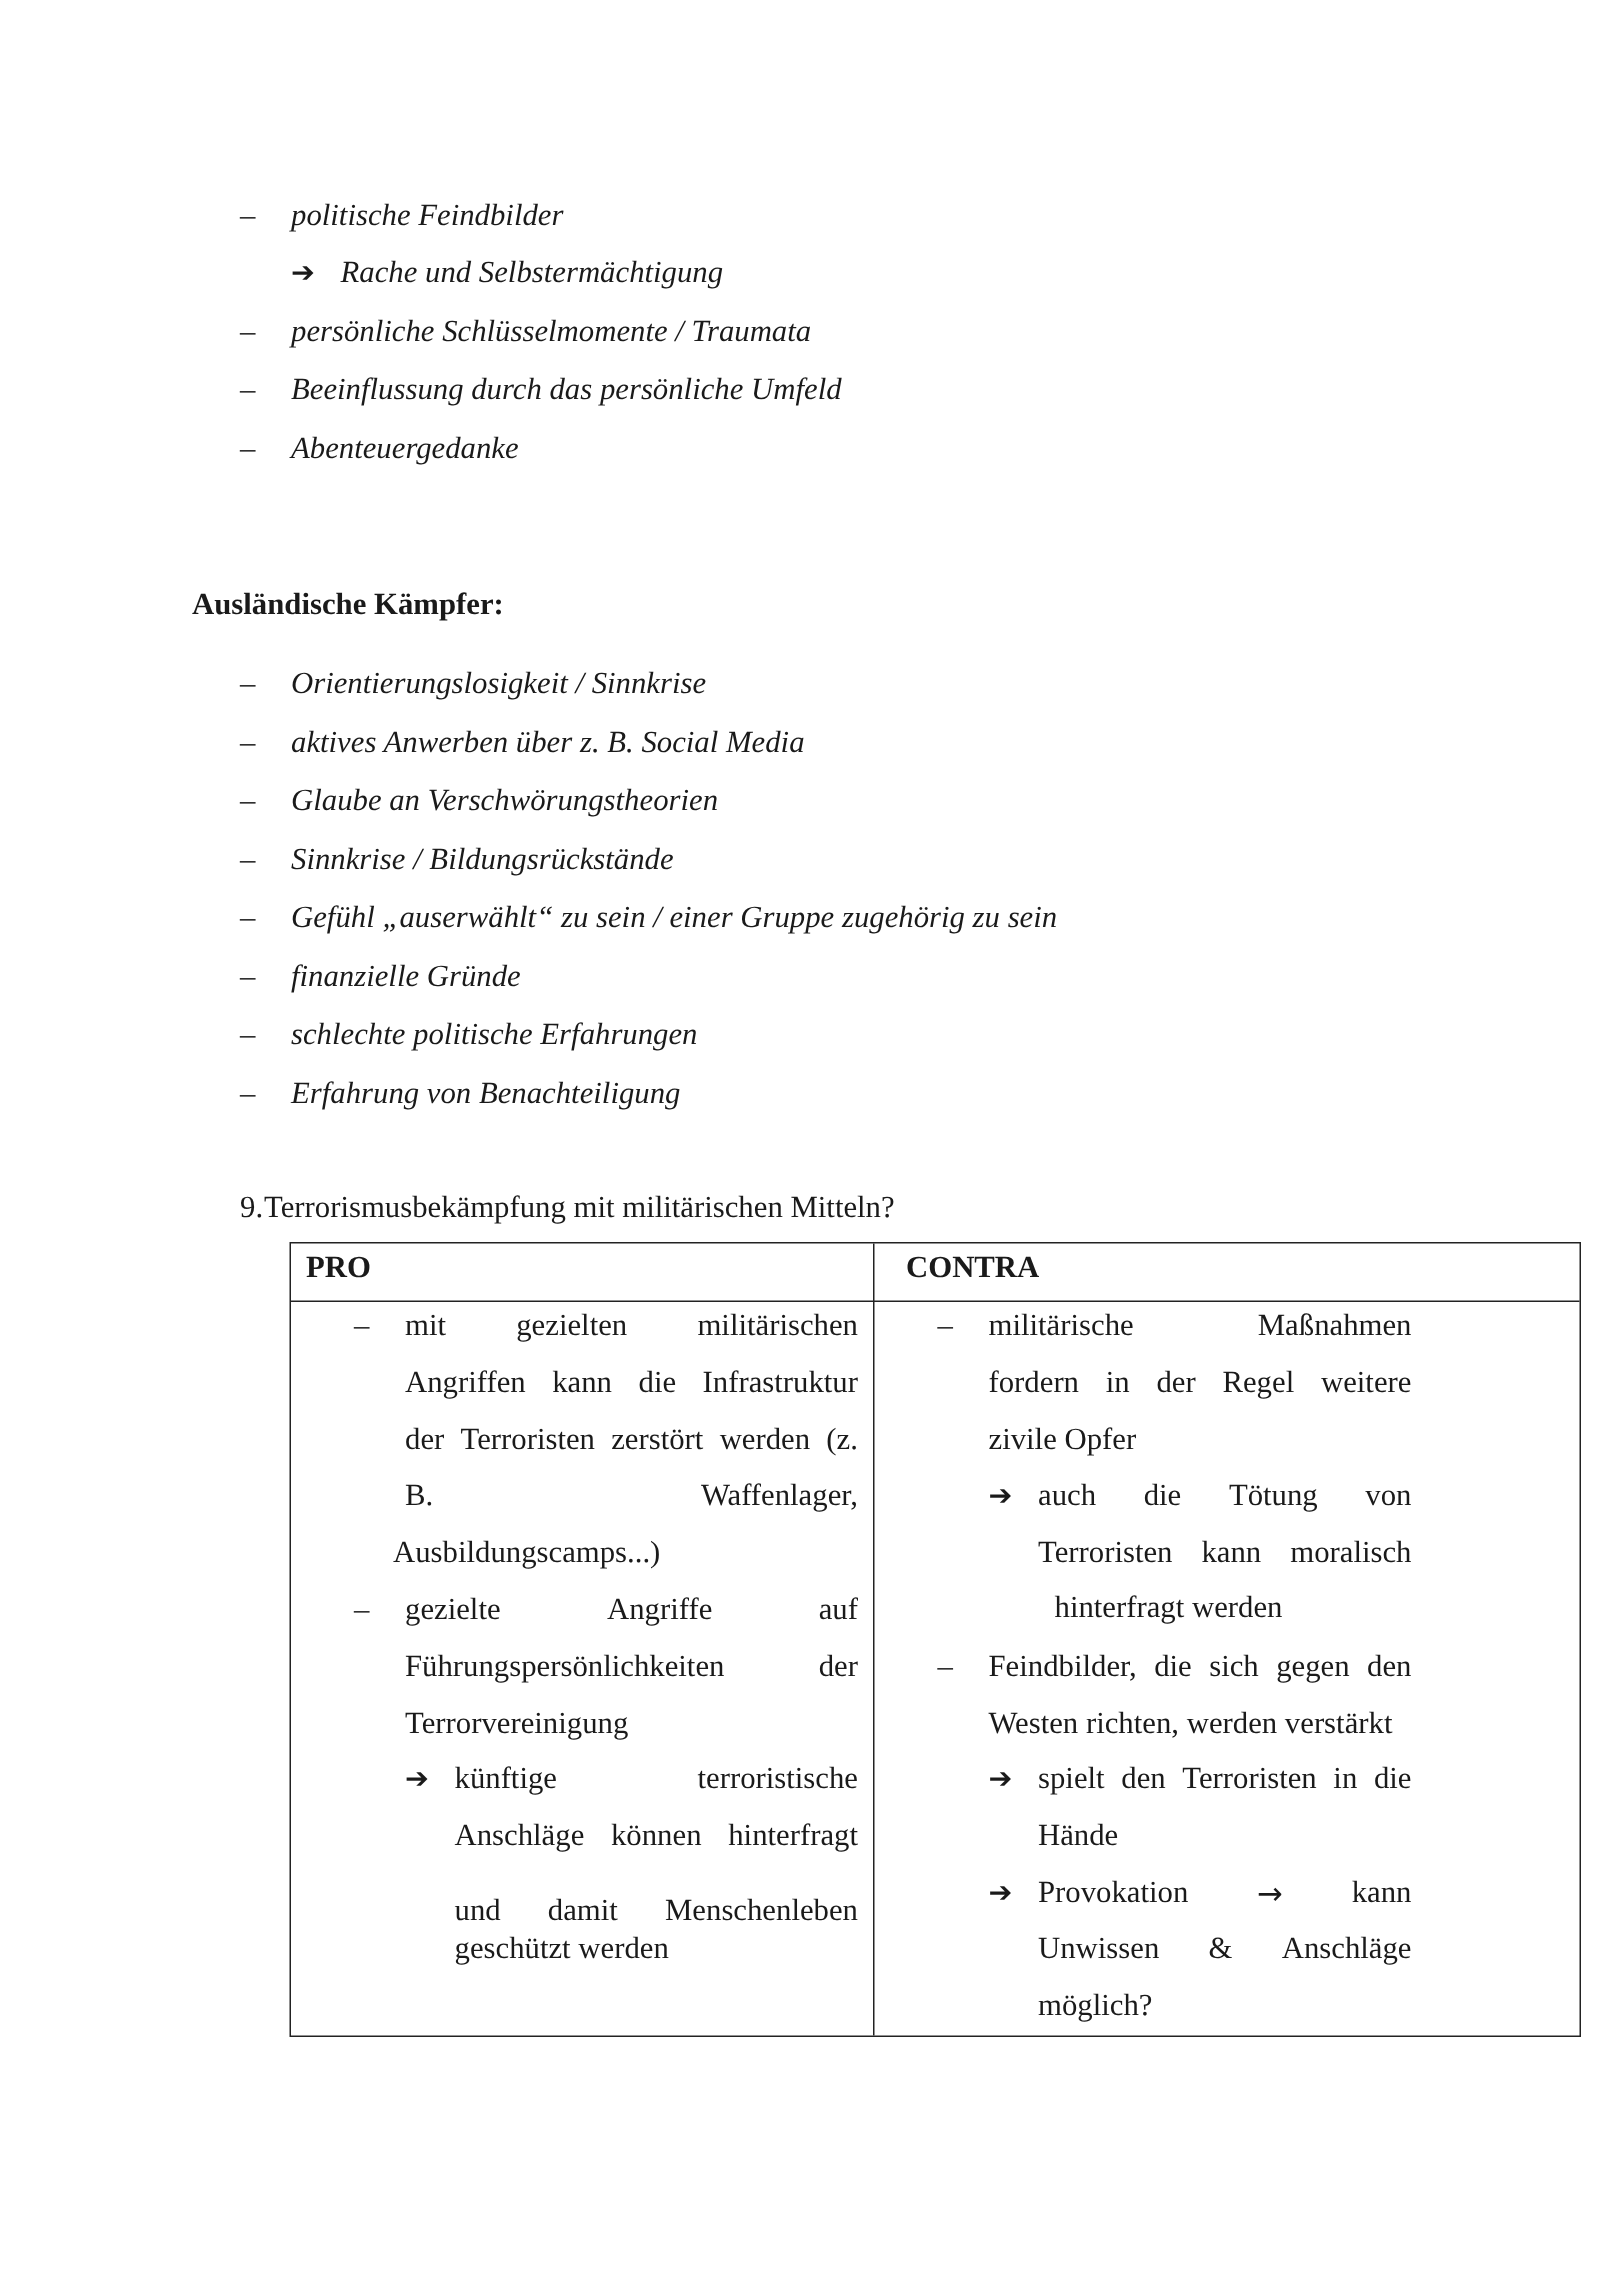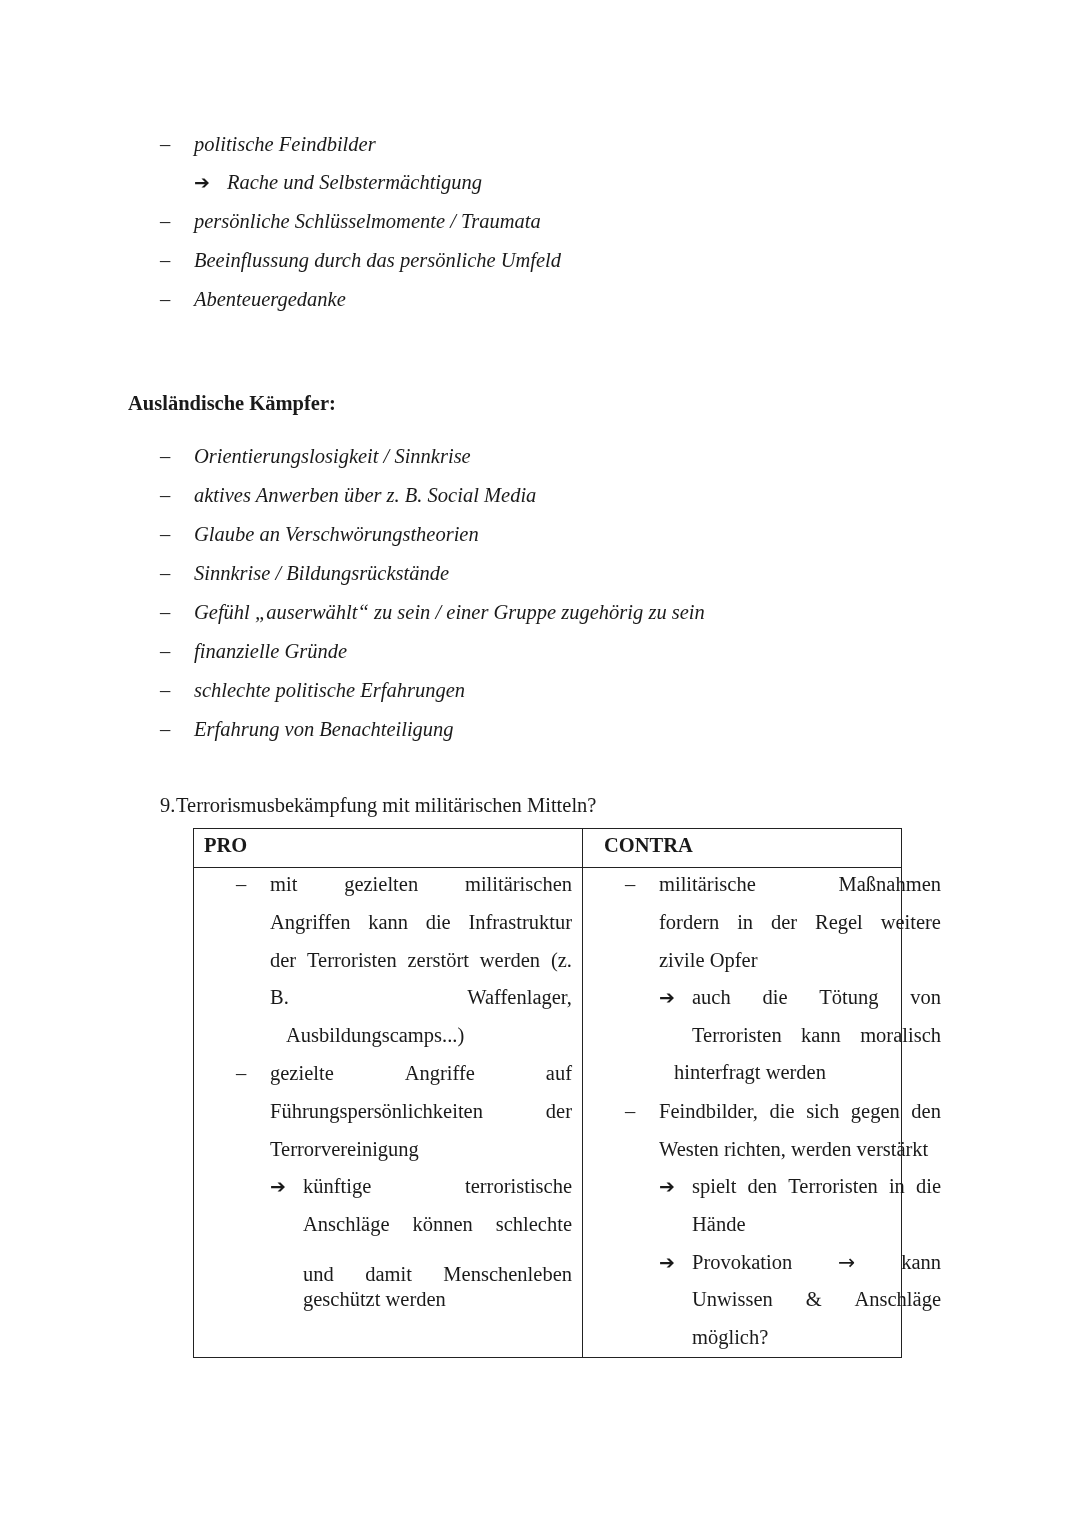--- a/index.html
+++ b/index.html
@@ -8,21 +8,21 @@
     font-family: "Liberation Serif", "DejaVu Serif", serif;
     color: #1a1a1a; font-size: 20.5px;
   }
   .line { position: absolute; white-space: nowrap; line-height: 24px; font-style: italic; }
   .dash { position: absolute; left: 160px; line-height: 24px; }
   .arrow { font-family: "DejaVu Sans", sans-serif; font-weight: bold; font-size: 19px; }
   .heading { position: absolute; left: 128px; top: 391px; font-weight: bold; line-height: 24px; }
   .qnum { position: absolute; left: 160px; top: 793px; line-height: 24px; }
   .qtitle { position: absolute; left: 176px; top: 793px; line-height: 24px; text-underline-offset: 3px; }
   .table {
-    position: absolute; left: 193px; top: 828px; width: 709px; height: 530px;
+    position: absolute; left: 193px; top: 828px; width: 861px; height: 530px;
     border: 1.5px solid #222; box-sizing: border-box;
   }
   .vline { position: absolute; left: 388px; top: 0; bottom: 0; border-left: 1.5px solid #222; }
   .hline { position: absolute; left: 0; right: 0; top: 38px; border-top: 1.5px solid #222; }
   .th { position: absolute; top: 4px; font-weight: bold; line-height: 24px; }
   .cell-line { position: absolute; white-space: nowrap; line-height: 24px; }
   .just { display: flex; justify-content: space-between; }
   .cdash { position: absolute; line-height: 24px; }
 </style>
 </head>
@@ -92,21 +92,21 @@
         <span>der</span>
         <span>Terroristen</span>
         <span>zerstört</span>
         <span>werden</span>
         <span>(z.</span>
       </div>
     <div class="cell-line just" style="left:76px; width:302px; top:156px">
         <span>B.</span>
         <span>Waffenlager,</span>
       </div>
-    <div class="cell-line" style="left:92px; top:194px"><span>Ausbildungscamps...)</span></div>
+    <div class="cell-line" style="left:68px; top:194px"><span>Ausbildungscamps...)</span></div>
 
     <span class="cdash" style="left:42px; top:232px">–</span>
     <div class="cell-line just" style="left:76px; width:302px; top:232px">
         <span>gezielte</span>
         <span>Angriffe</span>
         <span>auf</span>
       </div>
     <div class="cell-line just" style="left:76px; width:302px; top:270px">
         <span>Führungspersönlichkeiten</span>
         <span>der</span>
@@ -114,21 +114,21 @@
     <div class="cell-line" style="left:76px; top:308px"><span>Terrorvereinigung</span></div>
 
     <span class="cdash arrow" style="left:76px; top:345px">➔</span>
     <div class="cell-line just" style="left:109px; width:269px; top:345px">
         <span>künftige</span>
         <span>terroristische</span>
       </div>
     <div class="cell-line just" style="left:109px; width:269px; top:383px">
         <span>Anschläge</span>
         <span>können</span>
-        <span>schlechte</span>
+        <span>hinterfragt</span>
       </div>
     <div class="cell-line just" style="left:109px; width:269px; top:433px">
         <span>und</span>
         <span>damit</span>
         <span>Menschenleben</span>
       </div>
     <div class="cell-line" style="left:109px; top:458px"><span>geschützt werden</span></div>
   </div>
 
   <div>
@@ -151,21 +151,21 @@
         <span>auch</span>
         <span>die</span>
         <span>Tötung</span>
         <span>von</span>
       </div>
     <div class="cell-line just" style="left:498px; width:249px; top:194px">
         <span>Terroristen</span>
         <span>kann</span>
         <span>moralisch</span>
       </div>
-    <div class="cell-line" style="left:480px; top:231px"><span>hinterfragt werden</span></div>
+    <div class="cell-line" style="left:509px; top:231px"><span>hinterfragt werden</span></div>
 
     <span class="cdash" style="left:431px; top:270px">–</span>
     <div class="cell-line just" style="left:465px; width:282px; top:270px">
         <span>Feindbilder,</span>
         <span>die</span>
         <span>sich</span>
         <span>gegen</span>
         <span>den</span>
       </div>
     <div class="cell-line" style="left:465px; top:308px"><span>Westen richten, werden verstärkt</span></div>

